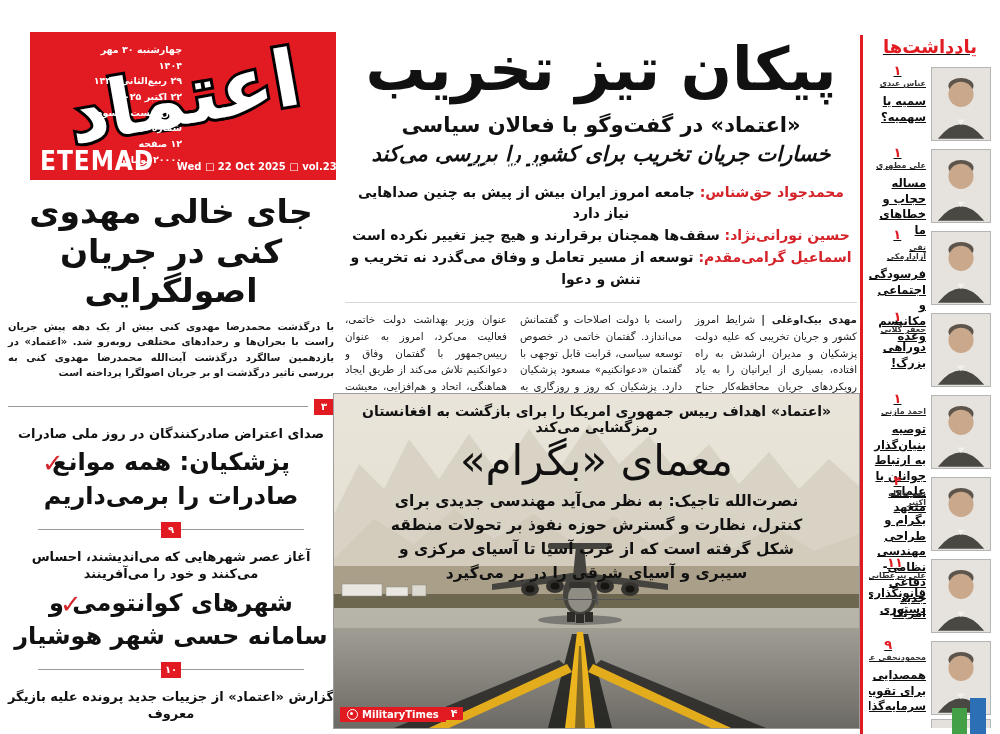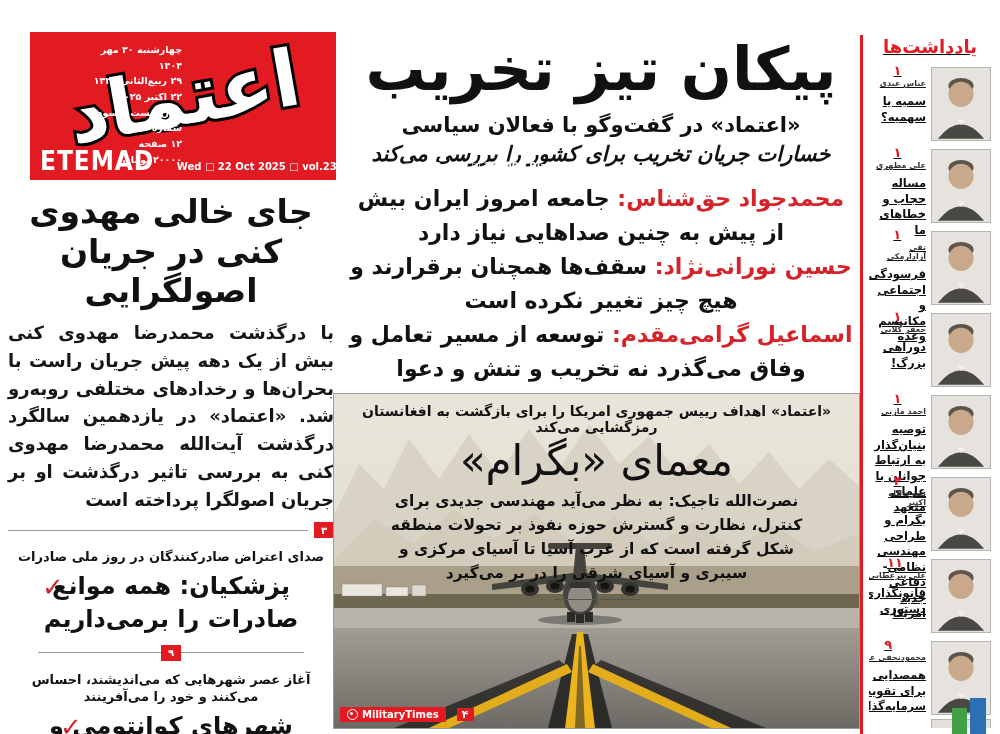--- a/index.html
+++ b/index.html
@@ -12,21 +12,21 @@
             color:#fff;font-size:9.5px;line-height:1.65;font-weight:700;z-index:3;}
   .mh-strip{position:absolute;left:10px;right:8px;bottom:4px;display:flex;align-items:baseline;gap:10px;color:#fff;z-index:3;}
   .mh-latin{font-size:26px;font-weight:800;letter-spacing:1px;transform:scaleX(.9);transform-origin:left;}
   .mh-info{font-size:10px;font-weight:700;white-space:nowrap;}
   
   .lead{position:absolute;left:345px;top:38px;width:512px;direction:rtl;text-align:center;}
   .lead h1{margin:0;font-size:60px;font-weight:900;line-height:1.05;letter-spacing:-1px;}
   .lead .sub{font-size:21px;font-weight:800;line-height:1.4;margin-top:10px;}
   .lead .sub + .sub{margin-top:0;font-style:italic;}
   .quotes{margin-top:12px;}
-  .quote{font-size:22px;font-weight:800;line-height:1.55;}
+  .quote{font-size:14px;font-weight:800;line-height:1.55;}
   .qname{color:#d5232a;}
   .lead-body{margin-top:12px;columns:3;column-gap:13px;direction:rtl;text-align:justify;
              font-size:10.3px;line-height:1.62;height:100px;overflow:hidden;color:#1b1b1b;
              border-top:1px solid #d8d8d8;padding-top:8px;}
   .lead-byline{font-weight:800;}
   
   .vline{position:absolute;left:860px;top:35px;width:3px;height:699px;background:#e21b23;}
   
   .sidebar{position:absolute;left:869px;top:36px;width:122px;height:698px;direction:rtl;overflow:hidden;text-decoration:underline;}
   .sb-head{color:#e21b23;font-size:18px;font-weight:900;text-align:center;margin-bottom:6px;}
@@ -34,41 +34,41 @@
   .sb-photo{width:58px;height:72px;border:1px solid #b5b5b5;background:#e4e1dc;flex:0 0 auto;align-self:flex-start;margin-top:4px;}
   .sb-photo svg{display:block;width:100%;height:100%;}
   .sb-text{flex:1;text-align:right;padding-top:1px;}
   .sb-num{color:#e21b23;font-size:13px;font-weight:900;text-align:center;line-height:1.1;}
   .sb-author{font-size:8px;font-weight:700;color:#333;margin-top:1px;}
   .sb-title{font-size:11.5px;font-weight:900;line-height:1.35;margin-top:6px;color:#0d0d0d;}
   .sb-partial{width:58px;height:8px;border:1px solid #b5b5b5;border-bottom:none;background:#e4e1dc;}
   
   .leftcol{position:absolute;left:8px;top:192px;width:326px;direction:rtl;text-align:center;}
   .art1-title{font-size:33px;font-weight:900;line-height:1.2;margin:0 0 8px;}
-  .art1-body{font-size:18px;font-weight:700;line-height:1.55;text-align:justify;color:#161616;margin-bottom:8px;}
+  .art1-body{font-size:10px;font-weight:700;line-height:1.55;text-align:justify;color:#161616;margin-bottom:18px;}
   .divider-left{display:flex;align-items:center;gap:6px;margin-bottom:10px;}
   .divider-left .rule{flex:1;height:1px;background:#9a9a9a;}
   .pagebox{min-width:16px;height:16px;background:#e21b23;color:#fff;font-size:10px;font-weight:800;
            display:flex;align-items:center;justify-content:center;padding:0 2px;}
   .kicker{font-size:13px;font-weight:800;line-height:1.35;margin-bottom:4px;}
   .art-title{position:relative;font-size:24px;font-weight:900;line-height:1.4;margin:0 0 8px;}
   .chk{position:absolute;color:#d5232a;font-size:26px;font-weight:900;line-height:1;}
   .divider-mid{display:flex;align-items:center;justify-content:center;gap:0;margin:2px 30px 10px;}
   .divider-mid .rule{flex:1;height:1px;background:#9a9a9a;}
   
   .photo{position:absolute;left:333px;top:393px;width:525px;height:334px;border:1px solid #9c9c9c;background:#be185d;}
   .photo svg.scene{position:absolute;inset:0;width:100%;height:100%;}
   .ph-overlay{position:absolute;left:0;top:0;right:0;direction:rtl;text-align:center;padding-top:9px;z-index:2;}
   .ph-kicker{font-size:14px;font-weight:800;}
   .ph-title{font-size:42px;font-weight:400;line-height:1.15;margin:2px 0 4px;}
   .ph-sub{font-size:15.5px;font-weight:800;line-height:1.55;margin:0 48px;}
   .ph-divider{display:flex;align-items:center;justify-content:center;margin-top:8px;}
   .ph-divider .rule{width:42px;height:1px;background:#555;}
   .ph-divider .tick{width:2px;height:12px;background:#555;}
-  .credit-row{position:absolute;left:6px;bottom:6px;display:flex;gap:11px;align-items:center;z-index:2;direction:ltr;}
+  .credit-row{position:absolute;left:6px;bottom:6px;display:flex;gap:0;align-items:flex-start;z-index:2;direction:ltr;}
   .credit{background:#e21b23;color:#fff;font-size:10px;font-weight:700;display:flex;align-items:center;gap:4px;padding:2px 7px;}
   .cam{width:9px;height:9px;border:1.5px solid #fff;border-radius:50%;position:relative;}
   .cam:after{content:"";position:absolute;left:2px;top:2px;width:3px;height:3px;background:#fff;border-radius:50%;}
   .credit-page{background:#e21b23;color:#fff;font-size:11px;font-weight:800;display:flex;align-items:center;justify-content:center;width:17px;}
   
   .corner-logo{position:absolute;right:14px;bottom:0;width:34px;height:36px;}
   .corner-logo .g{position:absolute;left:0;bottom:0;width:15px;height:26px;background:#44a047;}
   .corner-logo .b{position:absolute;right:0;bottom:0;width:16px;height:36px;background:#2c6fb4;}
   .hidden-defs{position:absolute;width:0;height:0;overflow:hidden;}
 </style>

